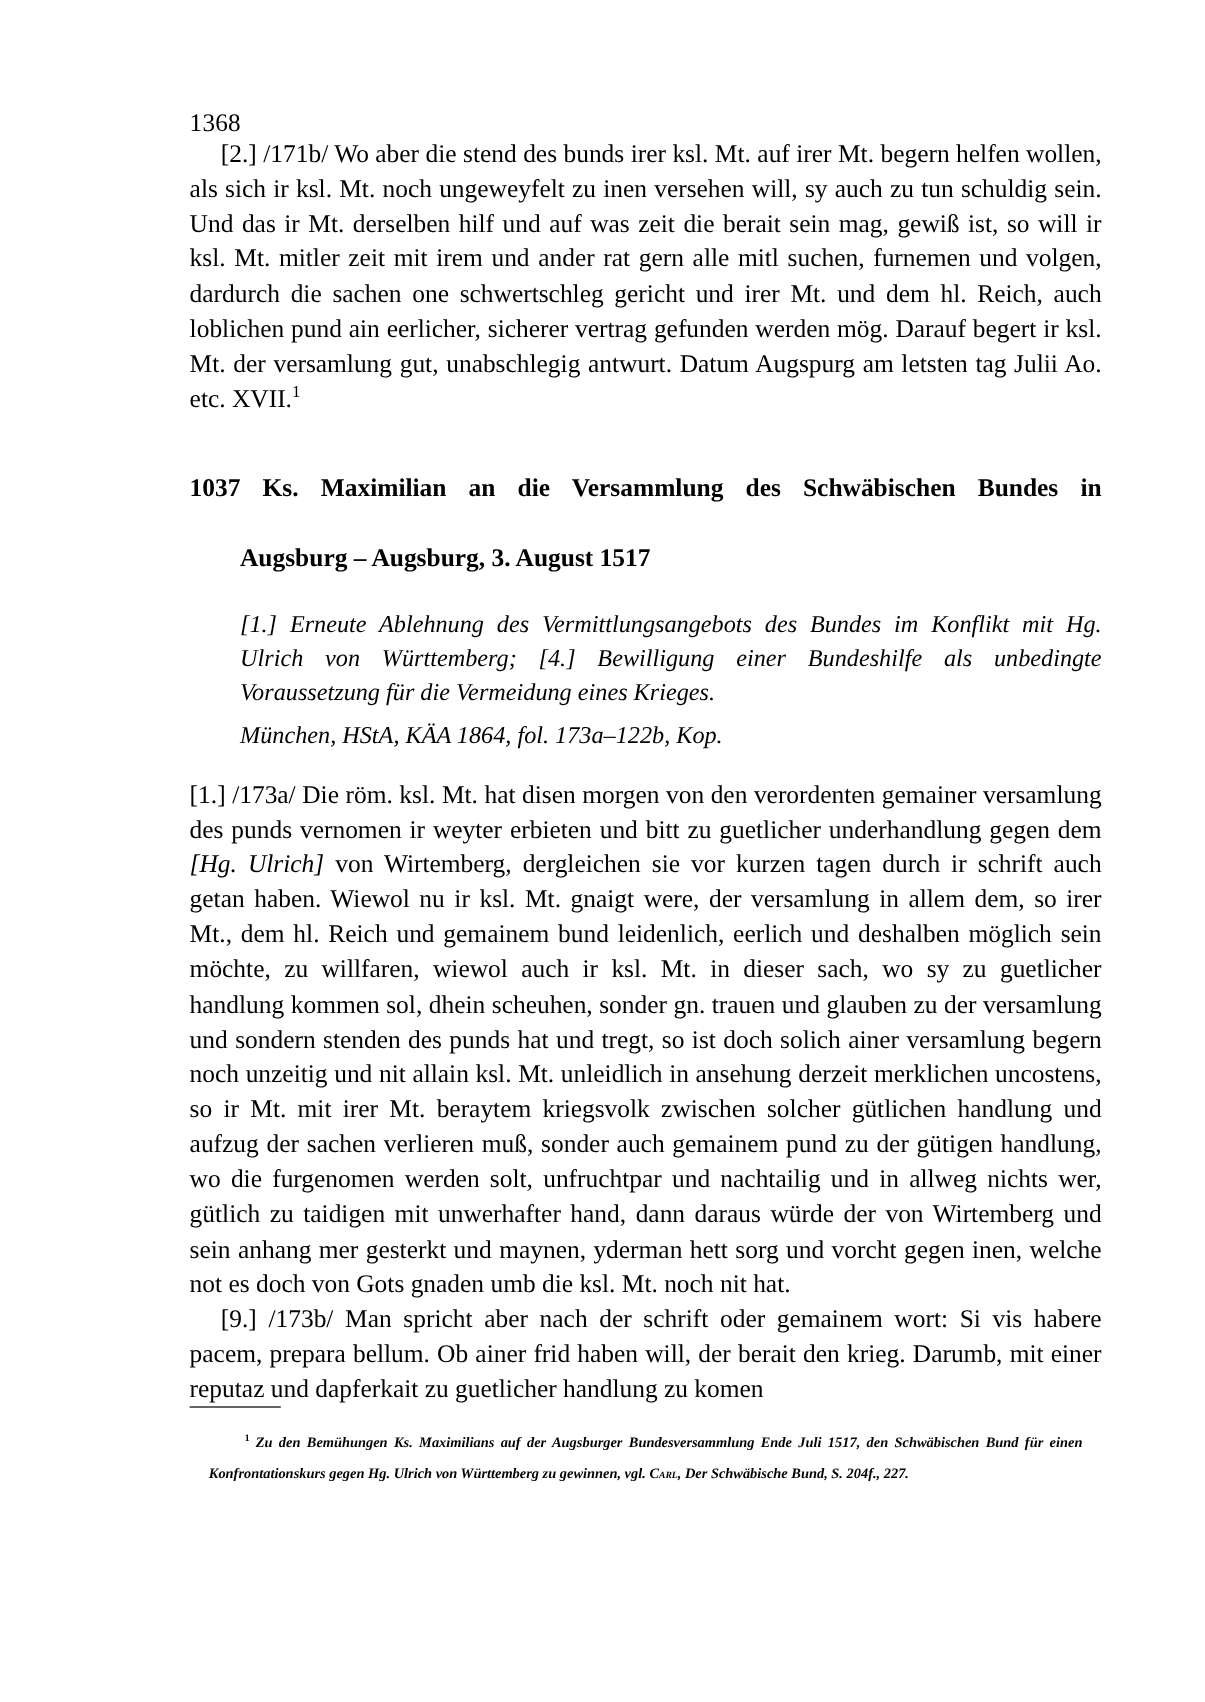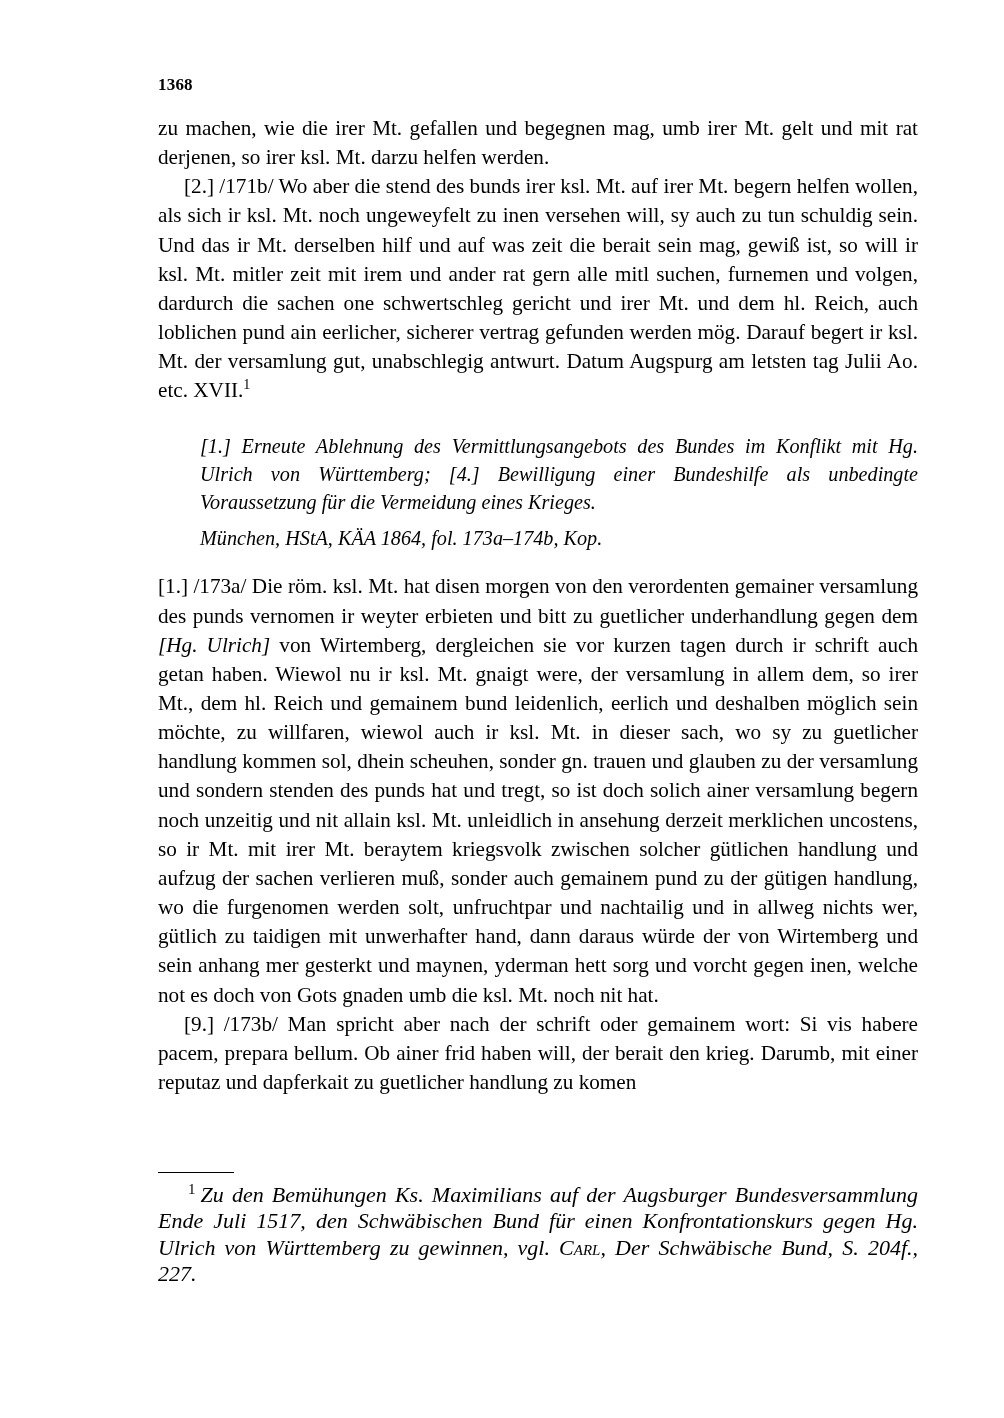--- a/index.html
+++ b/index.html
@@ -28,24 +28,23 @@
   
   .running-head {
     position: relative;
     height: 42px;
     font-size: 20.5px;
     line-height: 26px;
   }
   .folio-number {
     position: absolute;
     left: 0;
-    top: 0;
-    font-size: 17px;
+    top: 17px;
+    font-size: 21px;
     letter-spacing: 0.2px;
-    font-weight: bold;
   }
   .running-title {
     position: absolute;
     left: 240px;
     top: 1px;
     font-size: 19px;
     letter-spacing: 0.1px;
   }
 
   
@@ -131,25 +130,26 @@
     width: 760px;
   }
   .footnote-rule {
     width: 76px;
     height: 0;
     border-top: 1.4px solid #000;
     margin: 0 0 9px 0;
   }
   .footnote {
     font-style: italic;
-    font-size: 22px;
+    font-size: 12px;
     line-height: 26.4px;
     text-align: justify;
-    margin: 0;
+    margin: 16px;
     text-indent: 30px;
+    font-weight: bold;
   }
   .footnote sup.fn-num {
     font-size: 0.68em;
     vertical-align: super;
     line-height: 0;
     font-style: normal;
     padding-right: 5px;
   }
   .smallcaps {
     font-variant: small-caps;
@@ -160,28 +160,31 @@
 <body>
 
 <div class="page">
 
   <div class="content">
 
     <div class="running-head">
       <span class="folio-number">1368</span>
     </div>
 
-    <p class="body-par"><span>zu machen, wie die irer Mt. gefallen und begegnen mag, umb irer Mt. gelt und mit rat derjenen, so irer ksl. Mt. darzu helfen werden.</span></p>
 
     <p class="body-par indent"><span class="marker">[2.] /171b/</span><span> Wo aber die stend des bunds irer ksl. Mt. auf irer Mt. begern helfen wollen, als sich ir ksl. Mt. noch ungeweyfelt zu inen versehen will, sy auch zu tun schuldig sein. Und das ir Mt. derselben hilf und auf was zeit die berait sein mag, gewiß ist, so will ir ksl. Mt. mitler zeit mit irem und ander rat gern alle mitl suchen, furnemen und volgen, dardurch die sachen one schwertschleg gericht und irer Mt. und dem hl. Reich, auch loblichen pund ain eerlicher, sicherer vertrag gefunden werden mög. Darauf begert ir ksl. Mt. der versamlung gut, unabschlegig antwurt. Datum Augspurg am letsten tag Julii Ao. etc. XVII.</span><sup class="fn-ref">1</sup></p>
 
+    <div class="section-heading">
+      <span class="hd-line1">1037 Ks. Maximilian an die Versammlung des Schwäbischen Bundes in</span>
+      <span class="hd-line2">Augsburg – Augsburg, 3. August 1517</span>
+    </div>
 
     <div class="regest-block">
       <p class="regest">[1.] Erneute Ablehnung des Vermittlungsangebots des Bundes im Konflikt mit Hg. Ulrich von Württemberg; [4.] Bewilligung einer Bundeshilfe als unbedingte Voraussetzung für die Vermeidung eines Krieges.</p>
-      <p class="source-line">München, HStA, KÄA 1864, fol. 173a–174b, Kop.</p>
+      <p class="source-line">München, HStA, KÄA 1864, fol. 173a–122b, Kop.</p>
     </div>
 
     <div class="main-text-start">
       <p class="body-par"><span class="marker">[1.] /173a/</span><span> Die röm. ksl. Mt. hat disen morgen von den verordenten gemainer versamlung des punds vernomen ir weyter erbieten und bitt zu guetlicher underhandlung gegen dem </span><span class="inline-italic">[Hg. Ulrich]</span><span> von Wirtemberg, dergleichen sie vor kurzen tagen durch ir schrift auch getan haben. Wiewol nu ir ksl. Mt. gnaigt were, der versamlung in allem dem, so irer Mt., dem hl. Reich und gemainem bund leidenlich, eerlich und deshalben möglich sein möchte, zu willfaren, wiewol auch ir ksl. Mt. in dieser sach, wo sy zu guetlicher handlung kommen sol, dhein scheuhen, sonder gn. trauen und glauben zu der versamlung und sondern stenden des punds hat und tregt, so ist doch solich ainer versamlung begern noch unzeitig und nit allain ksl. Mt. unleidlich in ansehung derzeit merklichen uncostens, so ir Mt. mit irer Mt. beraytem kriegsvolk zwischen solcher gütlichen handlung und aufzug der sachen verlieren muß, sonder auch gemainem pund zu der gütigen handlung, wo die furgenomen werden solt, unfruchtpar und nachtailig und in allweg nichts wer, gütlich zu taidigen mit unwerhafter hand, dann daraus würde der von Wirtemberg und sein anhang mer gesterkt und maynen, yderman hett sorg und vorcht gegen inen, welche not es doch von Gots gnaden umb die ksl. Mt. noch nit hat.</span></p>
 
       <p class="body-par indent"><span class="marker">[9.] /173b/</span><span> Man spricht aber nach der schrift oder gemainem wort: Si vis habere pacem, prepara bellum. Ob ainer frid haben will, der berait den krieg. Darumb, mit einer reputaz und dapferkait zu guetlicher handlung zu komen</span></p>
     </div>
 
   </div>
 

